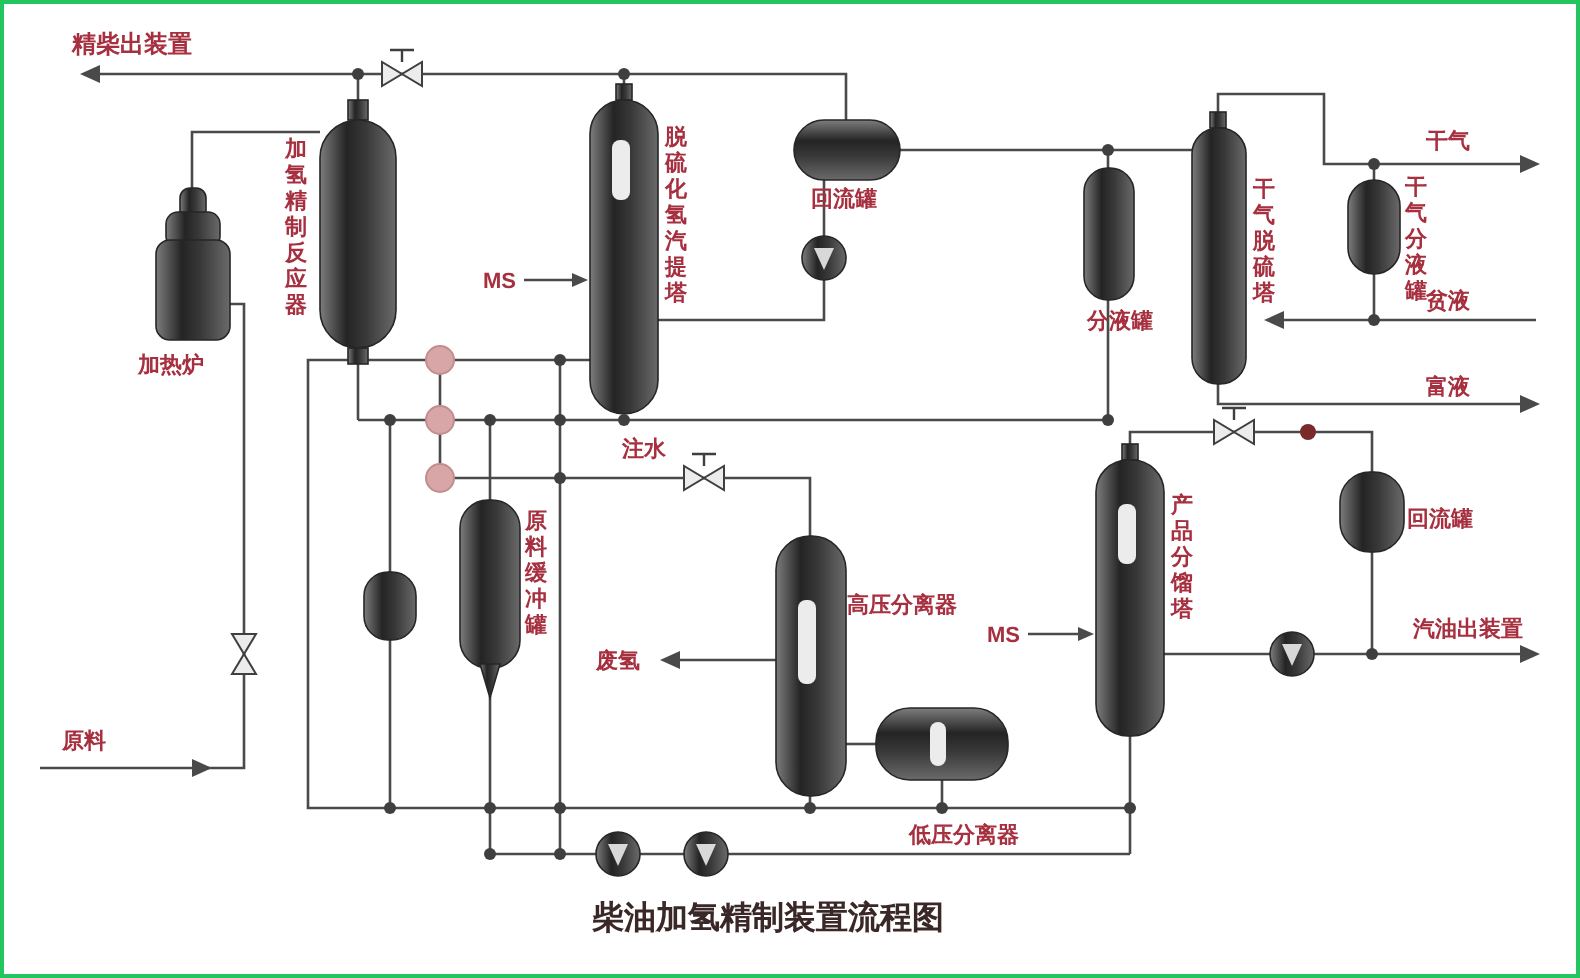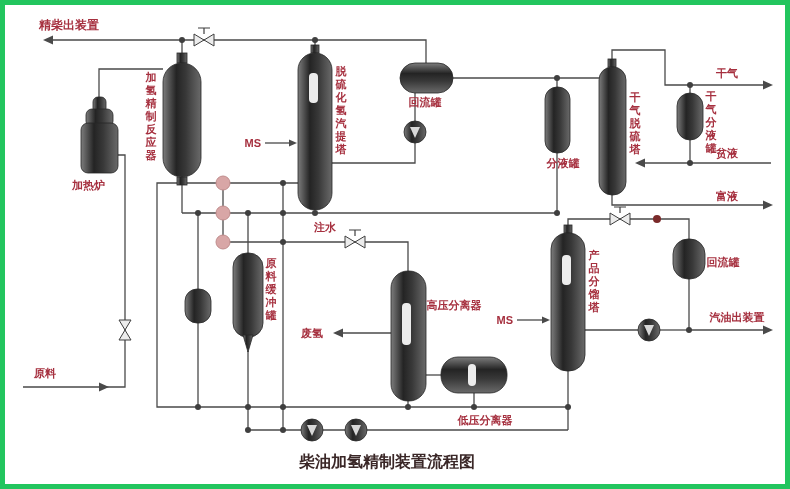--- a/index.html
+++ b/index.html
@@ -1,17 +1,17 @@
 <!DOCTYPE html>
 <html style="--label-red: #A6303F; --line: #4A4A4A; --vessel-dark: #2E2E2E; --junction-pink: #D8A6A6; --title-color: #3A2727; --background: #FFFFFF;"><head>
 <meta charset="utf-8">
 <style>
   html,body{margin:0;padding:0;background:#f4f4f4;}
   .page{position:relative;width:790px;height:489px;background:var(--background,#fff);
-        border:5px solid #22c55e;box-sizing:border-box;font-family:"Liberation Sans",sans-serif;}
+        border:2px solid #22c55e;box-sizing:border-box;font-family:"Liberation Sans",sans-serif;}
   svg{display:block;}
   .line{stroke:var(--line,#4a4a4a);stroke-width:1.3;fill:none;}
   .arrow{fill:var(--line,#4a4a4a);stroke:none;}
   .lbl{fill:var(--label-red,#a6303f);font-family:"Liberation Sans",sans-serif;
        font-size:11px;font-weight:bold;}
   .lbl.big{font-size:12px;}
   .lblv{fill:var(--label-red,#a6303f);font-family:"Liberation Sans",sans-serif;
         font-size:11px;font-weight:bold;}
   .title-text{fill:var(--title-color,#3a2727);font-family:"Liberation Serif",serif;
         font-size:16px;font-weight:bold;}

